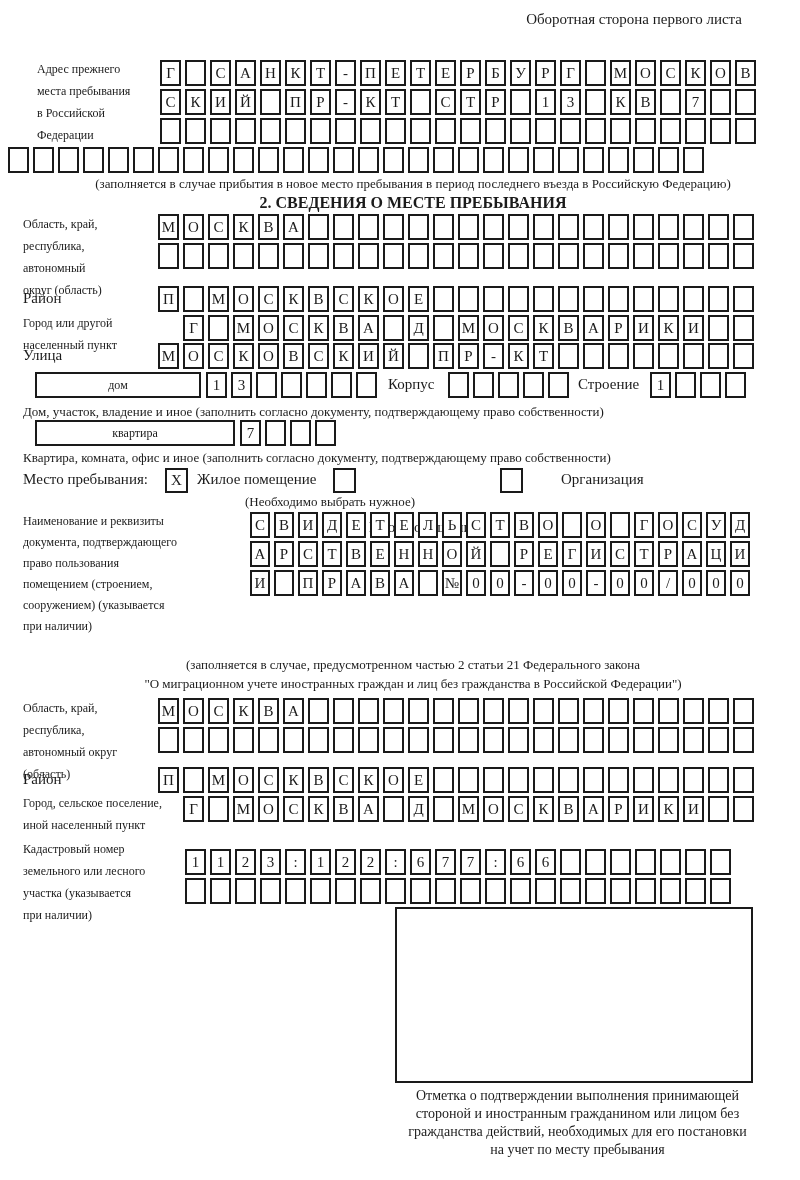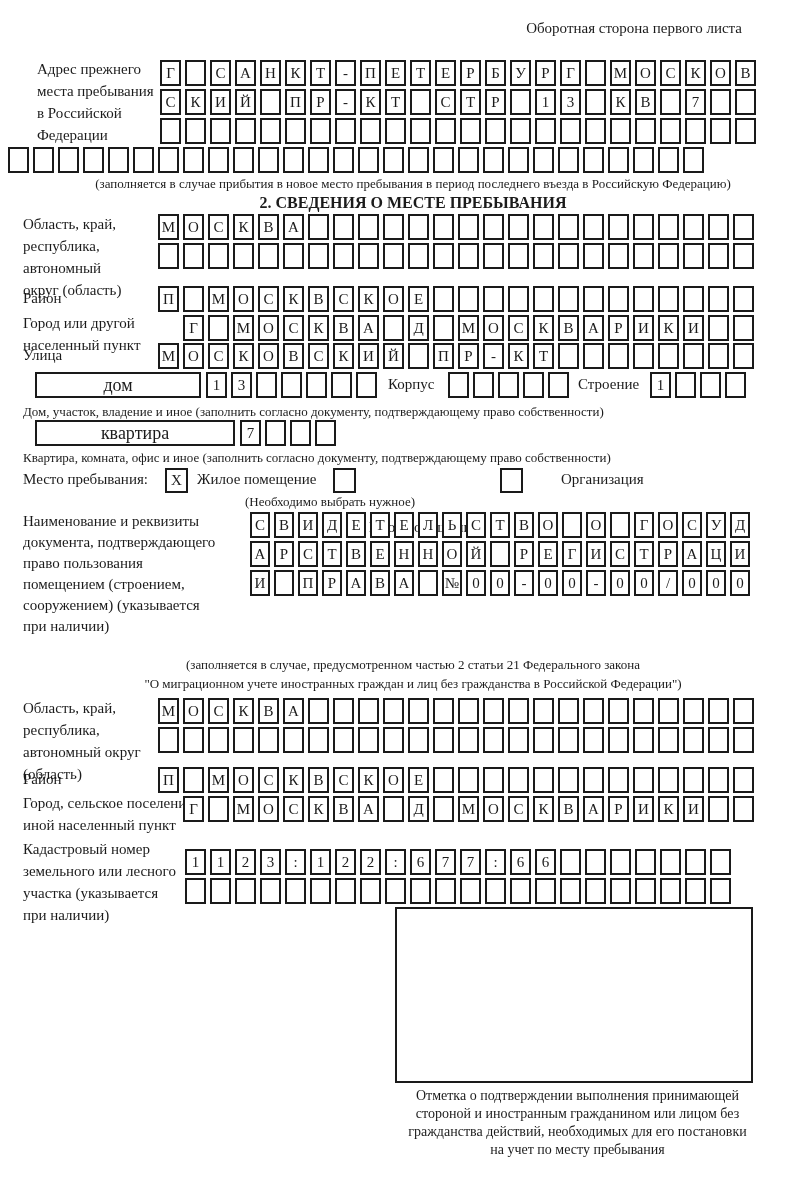--- a/index.html
+++ b/index.html
@@ -1,48 +1,48 @@
 <!DOCTYPE html>
 <html lang="ru"><head>
 <meta charset="utf-8">
 <style>
   html,body{margin:0;padding:0;background:#fff;}
   #page{
     position:relative;width:800px;height:1180px;background:#fff;
     font-family:"Liberation Serif","DejaVu Serif",serif;color:#1b1b1b;overflow:hidden;
   }
   .abs{position:absolute;}
-  .lines{white-space:pre-line;line-height:22px;font-size:15px;}
+  .lines{white-space:pre-line;line-height:22px;font-size:12px;}
   .lbl{font-size:15px;}
   .brow{position:absolute;display:flex;gap:4px;}
   .cell{
     width:21px;height:26px;border:2px solid #1a1a1a;box-sizing:border-box;
     display:flex;align-items:center;justify-content:center;
     font-size:15px;line-height:1;background:#fff;flex:0 0 auto;
   }
   .sm .cell{width:20px;}
   .widebox{
     position:absolute;height:26px;border:2px solid #1a1a1a;box-sizing:border-box;
-    display:flex;align-items:center;justify-content:center;font-size:18px;background:#fff;
+    display:flex;align-items:center;justify-content:center;font-size:12px;background:#fff;
   }
   .cbox{
     position:absolute;width:23px;height:25px;border:2px solid #1a1a1a;box-sizing:border-box;
     display:flex;align-items:center;justify-content:center;font-size:15px;
   }
   .note{font-size:13px;}
   .center{left:0;width:800px;text-align:center;padding-left:13px;}
   .title{font-weight:bold;font-size:16px;}
   .stamp{position:absolute;border:2px solid #1a1a1a;box-sizing:border-box;background:#fff;}
 </style>
 </head>
 <body>
 
 <div id="page">
 
-  <div class="abs lbl" style="top:20px;right:58px;">Оборотная сторона первого листа</div>
+  <div class="abs lbl" style="top:11px;right:58px;">Оборотная сторона первого листа</div>
 
   <div class="abs lines" style="left:37px;top:58px;">Адрес прежнего
 места пребывания
 в Российской
 Федерации</div>
   <div class="brow" style="left:160px;top:60px;">
       <div class="cell">Г</div>
       <div class="cell"></div>
       <div class="cell">С</div>
       <div class="cell">А</div>

